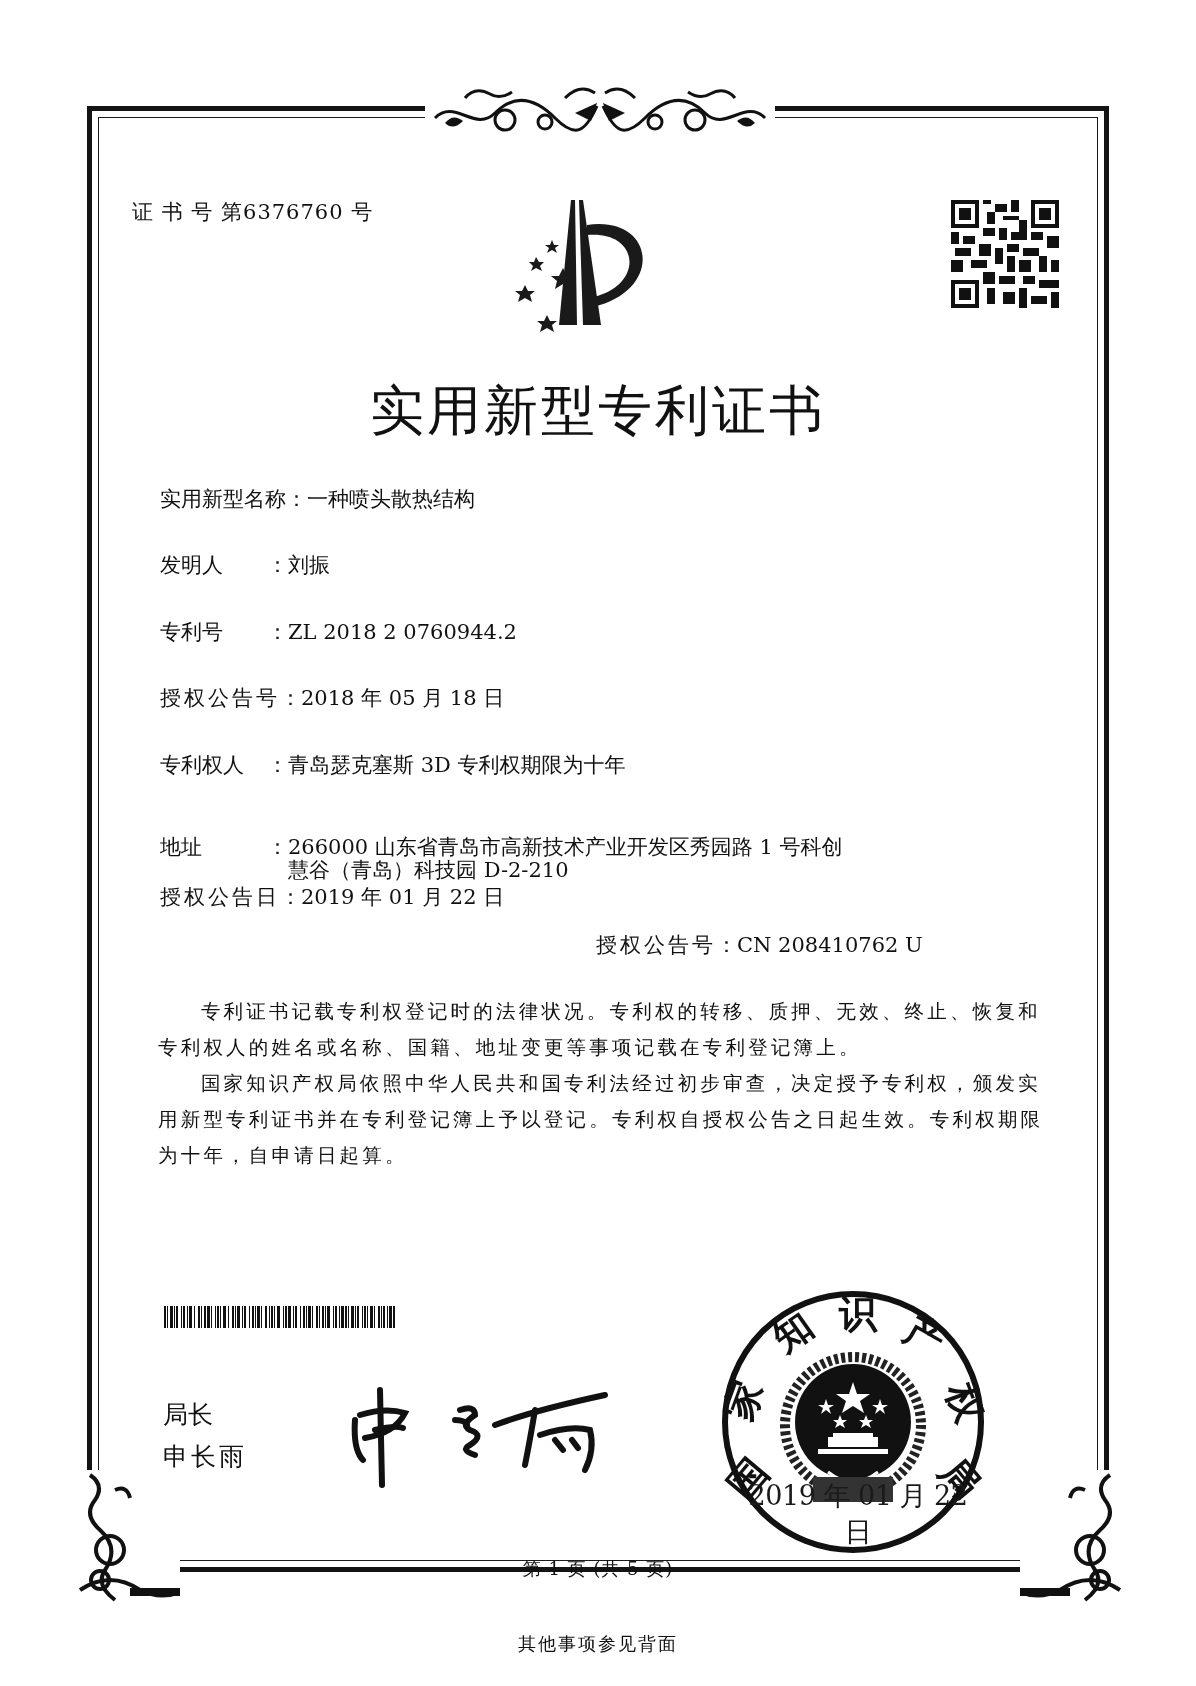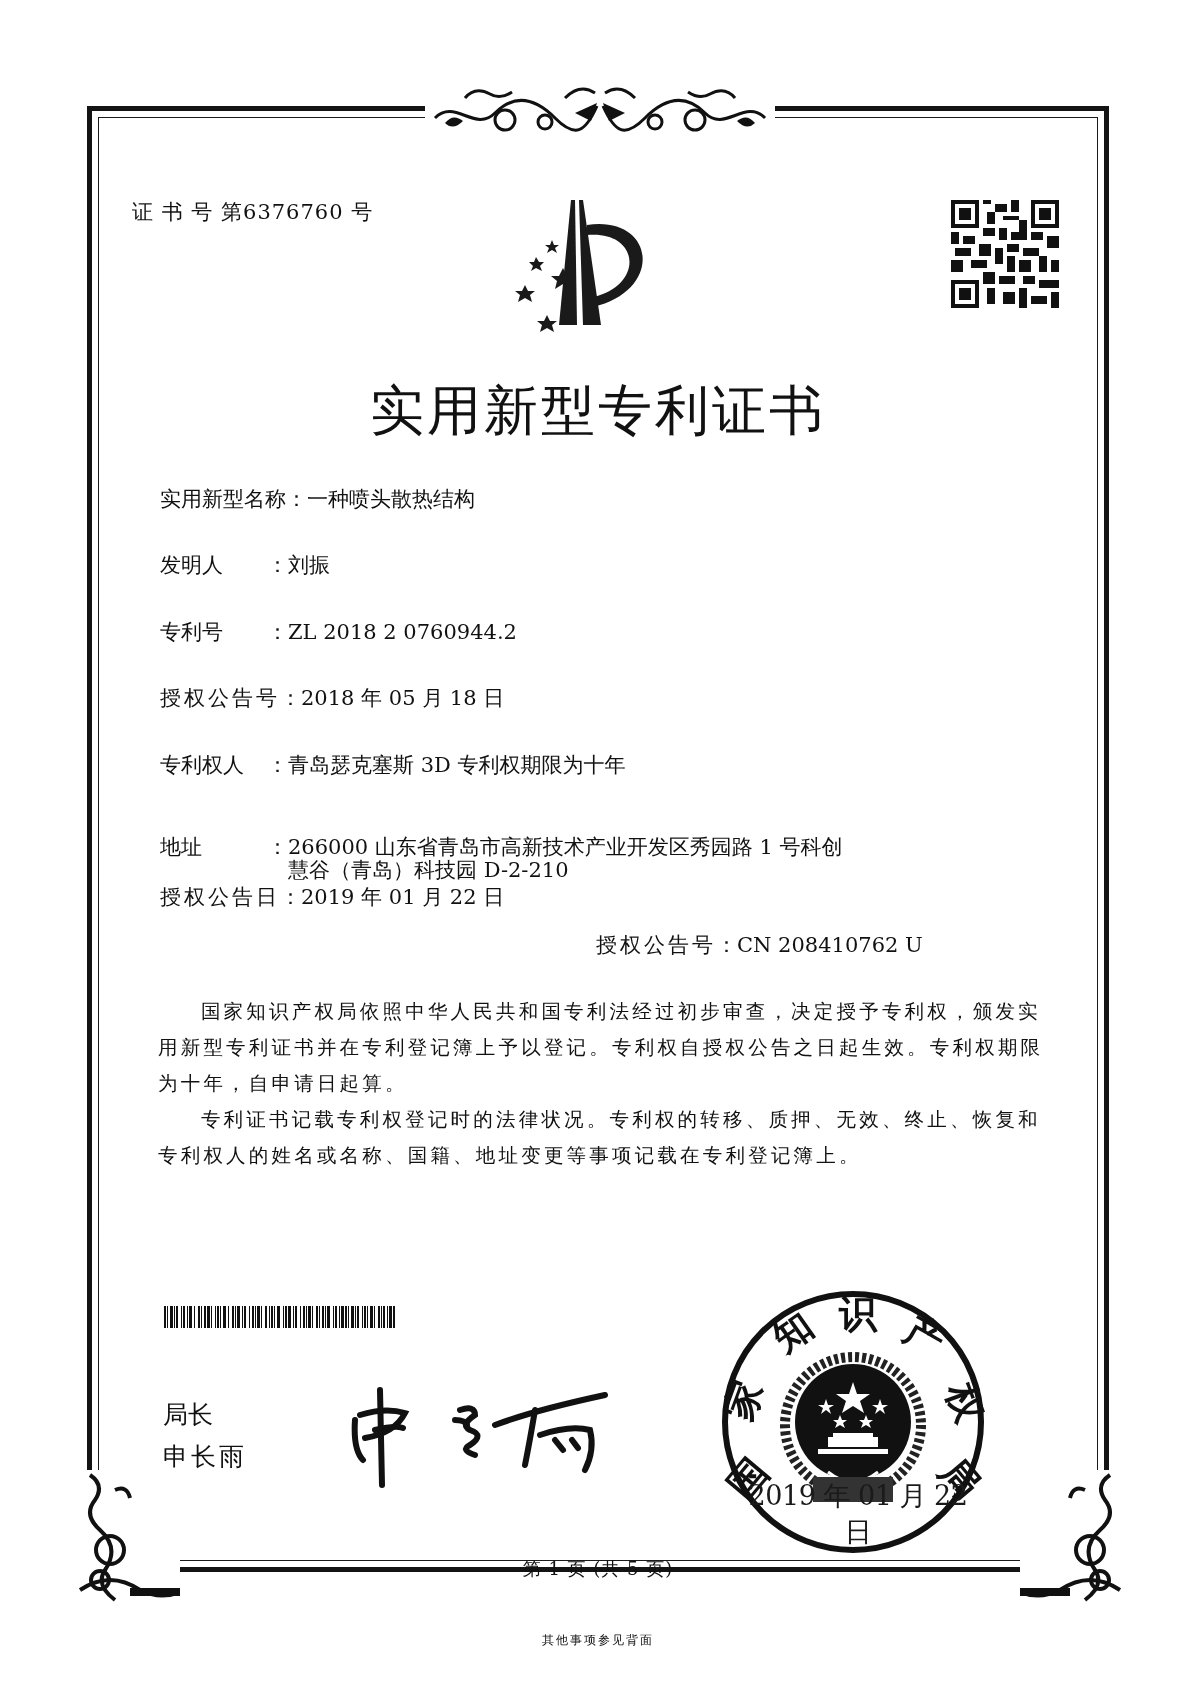--- a/index.html
+++ b/index.html
@@ -52,21 +52,21 @@
     font-family: "DejaVu Sans", "Liberation Sans", sans-serif; }
   .sig-name { left: 163px; top: 1440px; font-size: 25px; letter-spacing: 3px;
     font-family: "DejaVu Sans", "Liberation Sans", sans-serif; }
   .signature { left: 350px; top: 1370px; width: 260px; height: 120px; }
 
   .seal { left: 718px; top: 1287px; width: 270px; height: 270px; }
   .seal-date { left: 738px; top: 1478px; font-size: 27px; width: 240px; text-align: center;
     color: #1a1a1a; letter-spacing: -0.5px; }
 
   .page-num { left: 0; width: 1196px; text-align: center; top: 1557px; font-size: 18px; letter-spacing: 1px; }
-  .footer-note { left: 0; width: 1196px; text-align: center; top: 1632px; font-size: 12px; letter-spacing: 2px; }
+  .footer-note { left: 0; width: 1196px; text-align: center; top: 1632px; font-size: 18px; letter-spacing: 2px; }
 </style>
 </head>
 <body>
 
 <div class="frame-outer"></div>
 <div class="frame-inner"></div>
 
 <div class="top-ornament">
   <svg width="350" height="70" viewBox="0 0 350 70">
     <g fill="none" stroke="#111" stroke-width="3">
@@ -217,22 +217,22 @@
 </div>
 
 <div class="field" style="top:883px;">
   <span class="lbl" style="letter-spacing:3px;">授权公告日</span><span>：</span><span class="val">2019 年 01 月 22 日</span>
 </div>
 <div class="field" style="top:931px; left:596px;">
   <span class="lbl" style="letter-spacing:3px;">授权公告号</span><span>：</span><span class="val">CN 208410762 U</span>
 </div>
 
 <div class="para" style="top:994px;">
+  <p>专利证书记载专利权登记时的法律状况。专利权的转移、质押、无效、终止、恢复和专利权人的姓名或名称、国籍、地址变更等事项记载在专利登记簿上。</p>
   <p>国家知识产权局依照中华人民共和国专利法经过初步审查，决定授予专利权，颁发实用新型专利证书并在专利登记簿上予以登记。专利权自授权公告之日起生效。专利权期限为十年，自申请日起算。</p>
-  <p>专利证书记载专利权登记时的法律状况。专利权的转移、质押、无效、终止、恢复和专利权人的姓名或名称、国籍、地址变更等事项记载在专利登记簿上。</p>
 </div>
 
 <div class="abs barcode">
   <span style="width:2px;margin-right:1px"></span>
     <span style="width:1px;margin-right:2px"></span>
     <span style="width:3px;margin-right:1px"></span>
     <span style="width:1px;margin-right:1px"></span>
     <span style="width:2px;margin-right:3px"></span>
   <span style="width:1px;margin-right:1px"></span>
     <span style="width:2px;margin-right:2px"></span>

